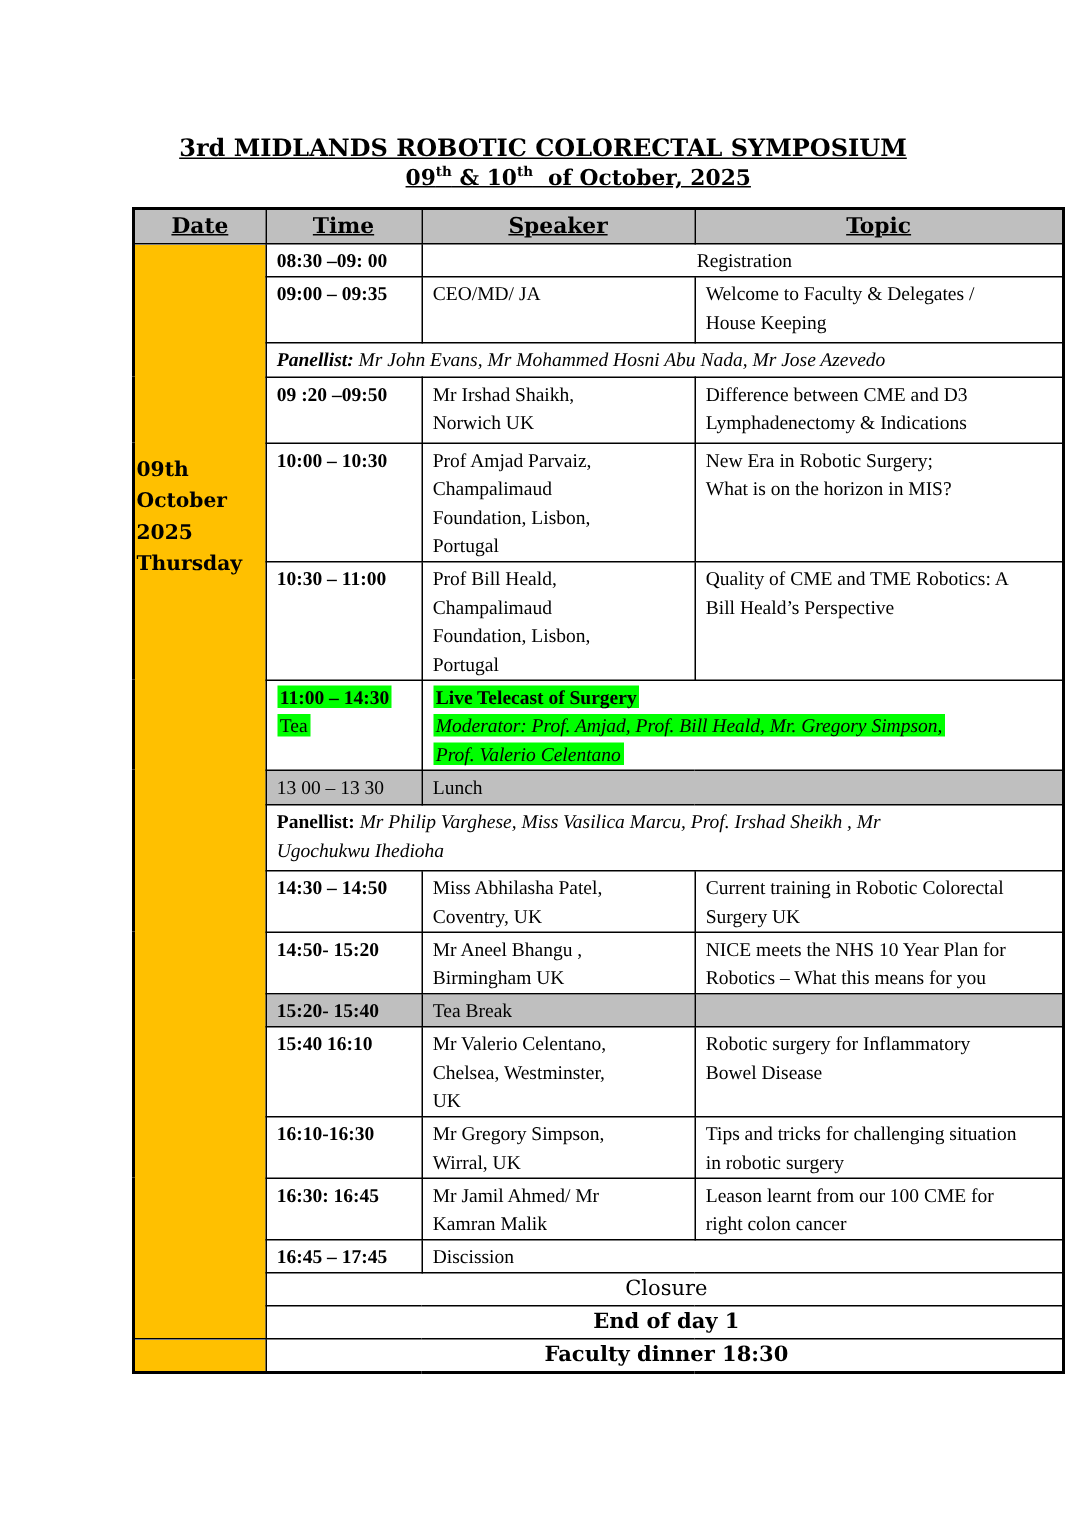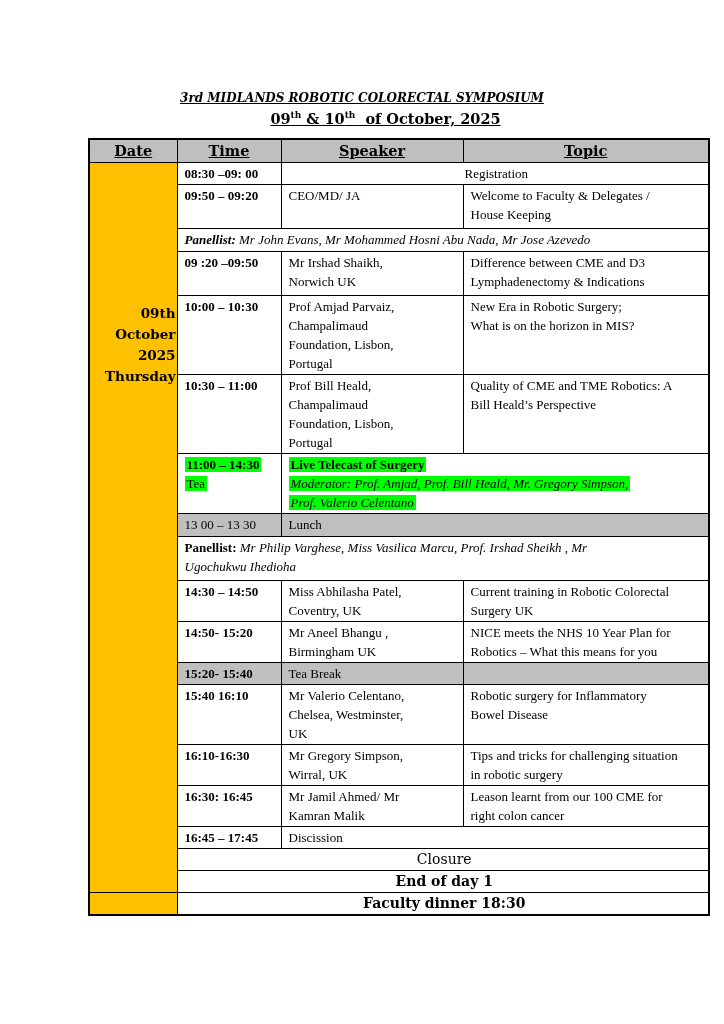--- a/index.html
+++ b/index.html
@@ -3,21 +3,21 @@
 <meta charset="utf-8">
 <style>
   html,body{margin:0;padding:0;}
   body{
     width:724px;height:1024px;background:#ffffff;color:#000;
     font-family:"Liberation Serif",serif;overflow:hidden;
   }
   .titles{text-align:center;padding-top:88px;}
   .t-line{white-space:nowrap;}
   .t-line .u-wrap{text-decoration:underline;}
-  .h1{font-family:"DejaVu Serif",serif;font-weight:bold;font-size:12px;line-height:21px;font-style:italic;}
+  .h1{font-family:"DejaVu Serif",serif;font-weight:bold;font-size:16px;line-height:21px;}
   .h2{font-family:"DejaVu Serif",serif;font-weight:bold;font-size:14.5px;line-height:20px;margin-left:47px;}
   .h3{font-family:"DejaVu Serif",serif;font-size:14.5px;line-height:20px;}
   .h4{font-family:"DejaVu Serif",serif;font-weight:bold;font-size:15px;line-height:22px;}
   sup,.sup{vertical-align:super;font-size:0.62em;line-height:0;}
 
   table.programme{
     border-collapse:collapse;table-layout:fixed;
     margin:9px 0 0 88px;width:620px;
     border:2px solid #000;
     font-size:13px;
@@ -32,21 +32,21 @@
   th{
     background:#BFBFBF;
     font-family:"DejaVu Serif",serif;
     font-weight:bold;font-size:14.5px;
     text-align:center;padding:1px 2px;
   }
   th .u-wrap{text-decoration:underline;}
   tr.gray td{background:#BFBFBF;}
   td.datecell{
     background:#FFC000;
-    text-align:right;
+    text-align:left;
     font-family:"DejaVu Serif",serif;
     font-size:13.5px;
     padding:140px 1px 1px 1px;
     line-height:21px;
   }
   td.dateext{background:#FFC000;}
   td.center{text-align:center;}
   td.pal{font-family:"DejaVu Serif",serif;font-size:14px;}
   .line{min-height:19px;}
   .b{font-weight:bold;}
@@ -86,21 +86,21 @@
           </td>
           <td>
             <div class="line"><span class="b">08:30 –09: 00</span></div>
           </td>
           <td colspan="2" class="center">
             <div class="line"><span>Registration</span></div>
           </td>
         </tr>
         <tr style="height: 44px;">
           <td>
-            <div class="line"><span class="b">09:50 – 09:20</span></div>
+            <div class="line"><span class="b">09:00 – 09:35</span></div>
           </td>
           <td>
             <div class="line"><span>CEO/MD/ JA</span></div>
           </td>
           <td>
             <div class="line"><span>Welcome to Faculty &amp; Delegates /</span></div>
             <div class="line"><span>House Keeping</span></div>
           </td>
         </tr>
         <tr style="height: 23px;">

